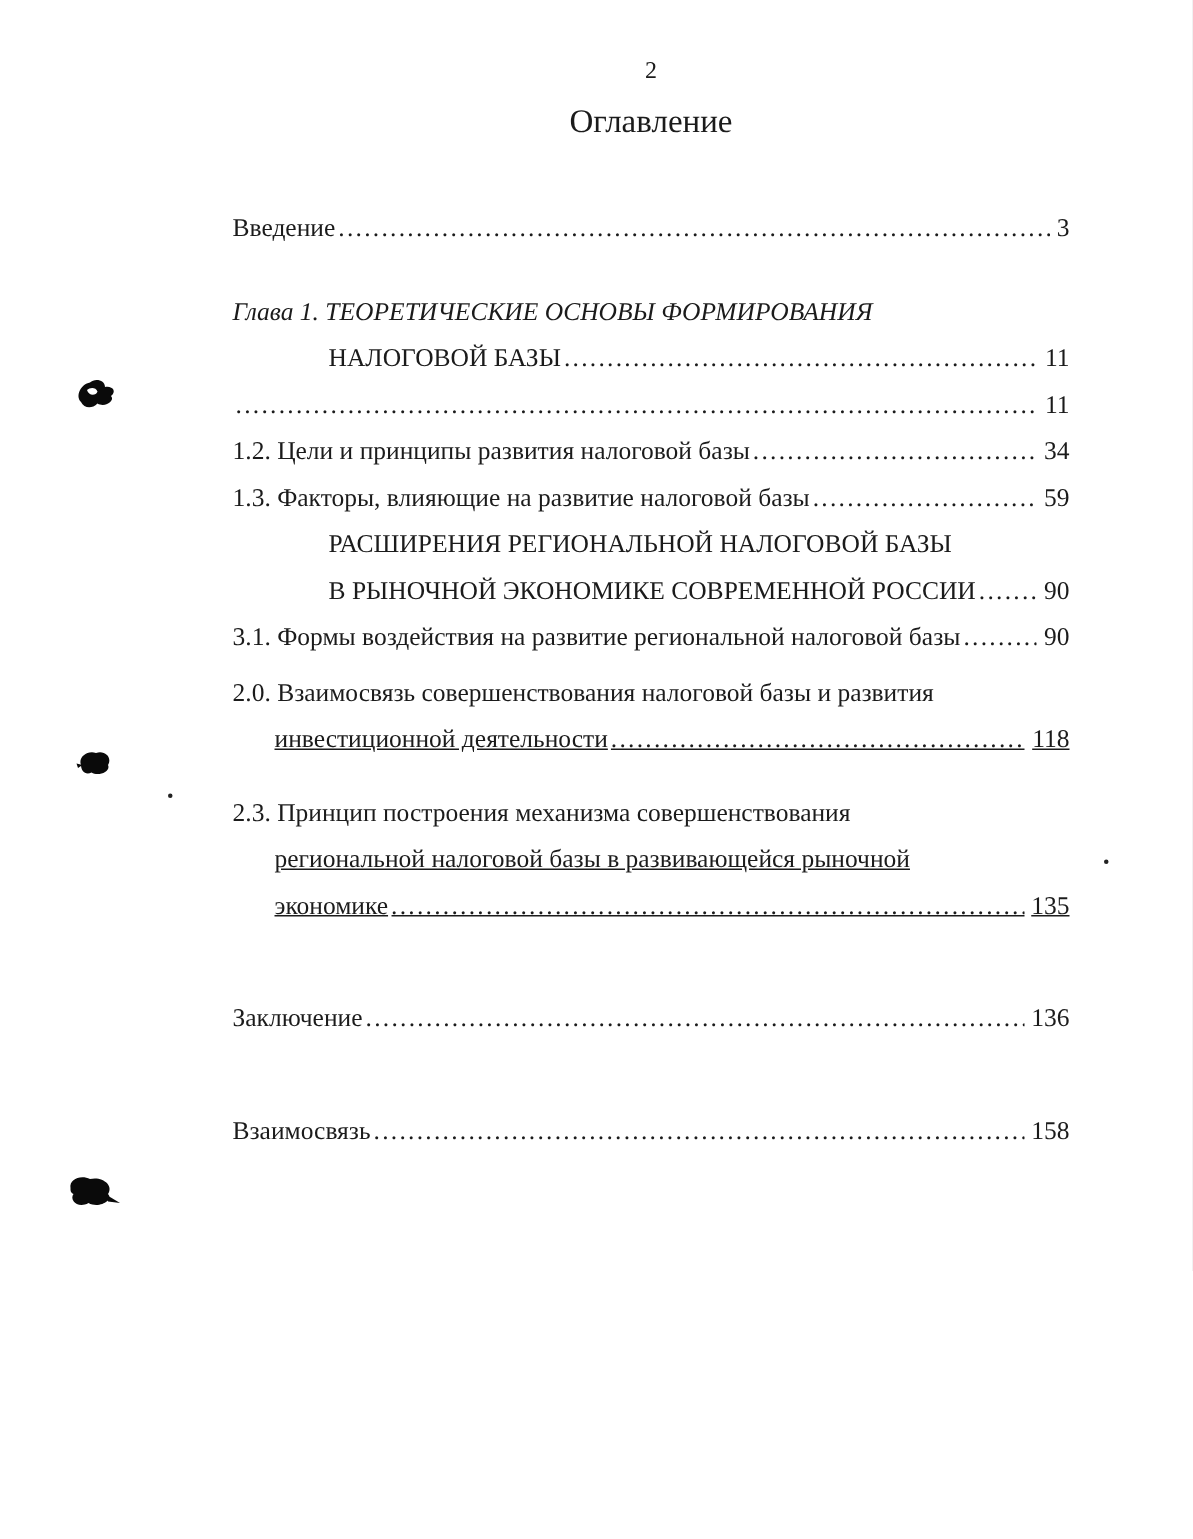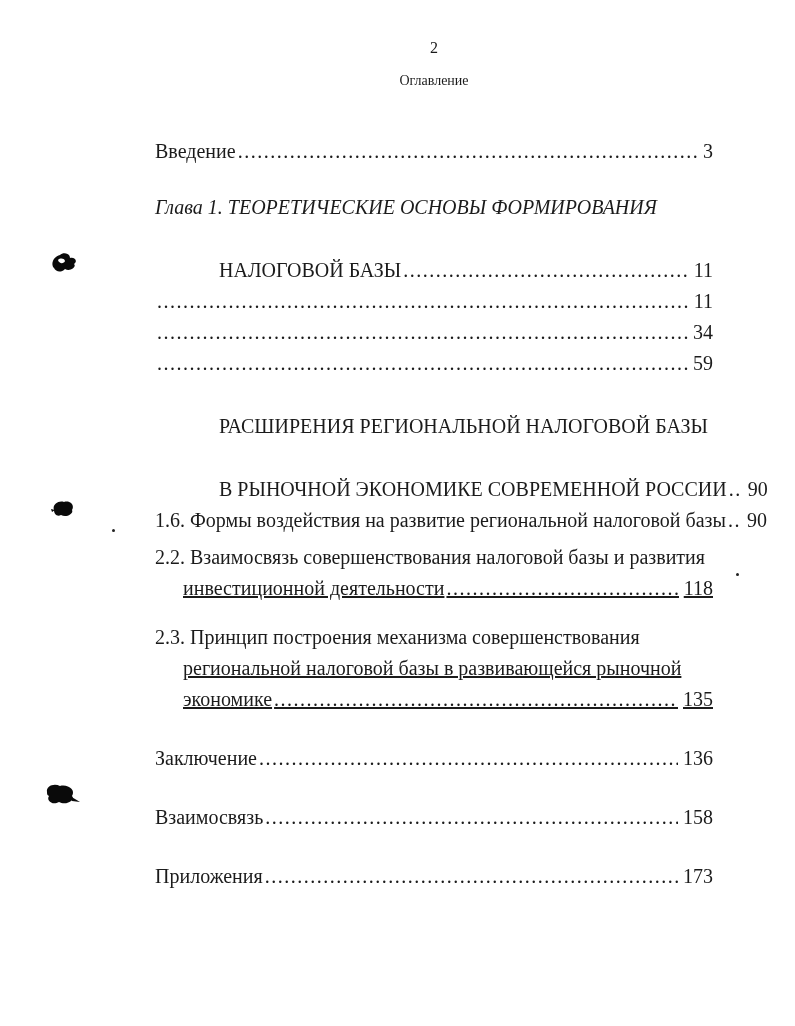--- a/index.html
+++ b/index.html
@@ -23,31 +23,31 @@
     top: 38px;
     width: 558px;
   }
   .pageno {
     text-align: center;
     font-size: 16px;
     line-height: 20px;
   }
   .doc-title {
     text-align: center;
-    font-size: 14px;
+    font-size: 22px;
     line-height: 22px;
     margin-top: 12px;
   }
   .toc {
     margin-top: 44px;
   }
   .toc-line {
     display: flex;
     align-items: baseline;
-    font-size: 20px;
+    font-size: 17px;
     line-height: 31px;
   }
   .toc-line.plain {
     display: block;
   }
   .toc-text {
     white-space: nowrap;
   }
   .leader {
     flex: 1 1 auto;
@@ -57,24 +57,24 @@
     min-width: 14px;
   }
   .leader::after {
     content: "..........................................................................................................................................";
     letter-spacing: 1.5px;
   }
   .toc-page {
     white-space: nowrap;
     margin-left: 3px;
   }
-  .ind-lg { padding-left: 64px; margin-top: 32px; }
+  .ind-lg { padding-left: 64px; }
   .ind-sm { padding-left: 28px; text-decoration: underline; }
   .mt-lg  { margin-top: 25px; font-style: italic; }
-  .mt-xl  { margin-top: 28px; justify-content: center; }
+  .mt-xl  { margin-top: 44px; justify-content: center; }
   .mt-xs  { margin-top: 6px; }
   .mt-2xs { margin-top: 18px; }
 
   .blot {
     position: absolute;
   }
   .speck {
     position: absolute;
     width: 3px;
     height: 3px;
@@ -107,46 +107,48 @@
         <span class="leader"></span>
         <span class="toc-page">11</span>
       </div>
 
       <div class="toc-line">
         <span class="leader"></span>
         <span class="toc-page">11</span>
       </div>
 
       <div class="toc-line">
+        <span class="toc-text">1.2. Цели и принципы развития налоговой базы</span>
         <span class="leader"></span>
         <span class="toc-page">34</span>
       </div>
 
       <div class="toc-line">
+        <span class="toc-text">1.3. Факторы, влияющие на развитие налоговой базы</span>
         <span class="leader"></span>
         <span class="toc-page">59</span>
       </div>
 
       <div class="toc-line plain ind-lg">
         <span class="toc-text">РАСШИРЕНИЯ РЕГИОНАЛЬНОЙ  НАЛОГОВОЙ БАЗЫ</span>
       </div>
       <div class="toc-line ind-lg">
         <span class="toc-text">В РЫНОЧНОЙ ЭКОНОМИКЕ СОВРЕМЕННОЙ РОССИИ</span>
         <span class="leader"></span>
         <span class="toc-page">90</span>
       </div>
 
       <div class="toc-line">
-        <span class="toc-text">1.6. Формы воздействия на развитие региональной  налоговой базы</span>
+        <span class="toc-text">3.1. Формы воздействия на развитие региональной  налоговой базы</span>
         <span class="leader"></span>
         <span class="toc-page">90</span>
       </div>
 
       <div class="toc-line plain mt-xs">
-        <span class="toc-text">2.2. Взаимосвязь совершенствования налоговой базы  и развития</span>
+        <span class="toc-text">2.0. Взаимосвязь совершенствования налоговой базы  и развития</span>
       </div>
       <div class="toc-line ind-sm">
         <span class="toc-text">инвестиционной деятельности</span>
         <span class="leader"></span>
         <span class="toc-page">118</span>
       </div>
 
       <div class="toc-line plain mt-2xs">
         <span class="toc-text">2.3. Принцип построения механизма совершенствования</span>
       </div>
@@ -164,25 +166,20 @@
         <span class="leader"></span>
         <span class="toc-page">136</span>
       </div>
 
       <div class="toc-line mt-xl">
         <span class="toc-text">Взаимосвязь</span>
         <span class="leader"></span>
         <span class="toc-page">158</span>
       </div>
 
-      <div class="toc-line mt-xl">
-        <span class="toc-text">Приложения</span>
-        <span class="leader"></span>
-        <span class="toc-page">173</span>
-      </div>
 
     </div>
   </div>
 
   <svg class="blot" style="left:48px; top:250px;" width="34" height="26" viewBox="0 0 34 26">
     <path d="M6 18 C2 14, 6 6, 12 5 C15 2, 22 3, 22 8 C27 7, 30 11, 26 14 C29 17, 22 22, 17 19 C13 23, 8 22, 6 18 Z
              M10 10 C12 8, 16 8, 17 11 C16 14, 11 14, 10 10 Z" fill="#0a0a0a" fill-rule="evenodd"></path>
   </svg>
 
   <svg class="blot" style="left:50px; top:498px;" width="26" height="20" viewBox="0 0 26 20">

